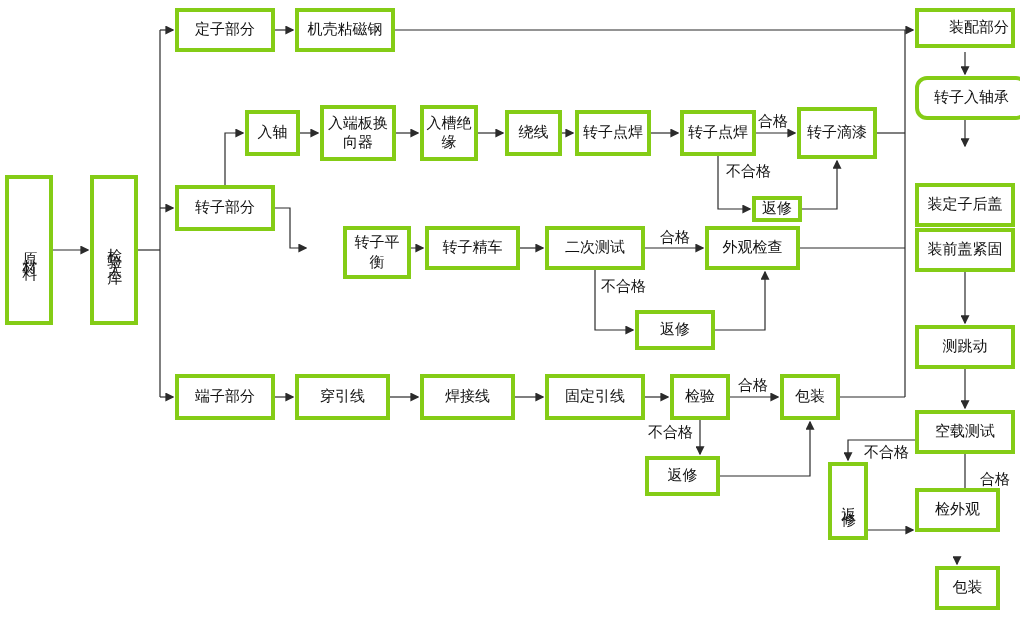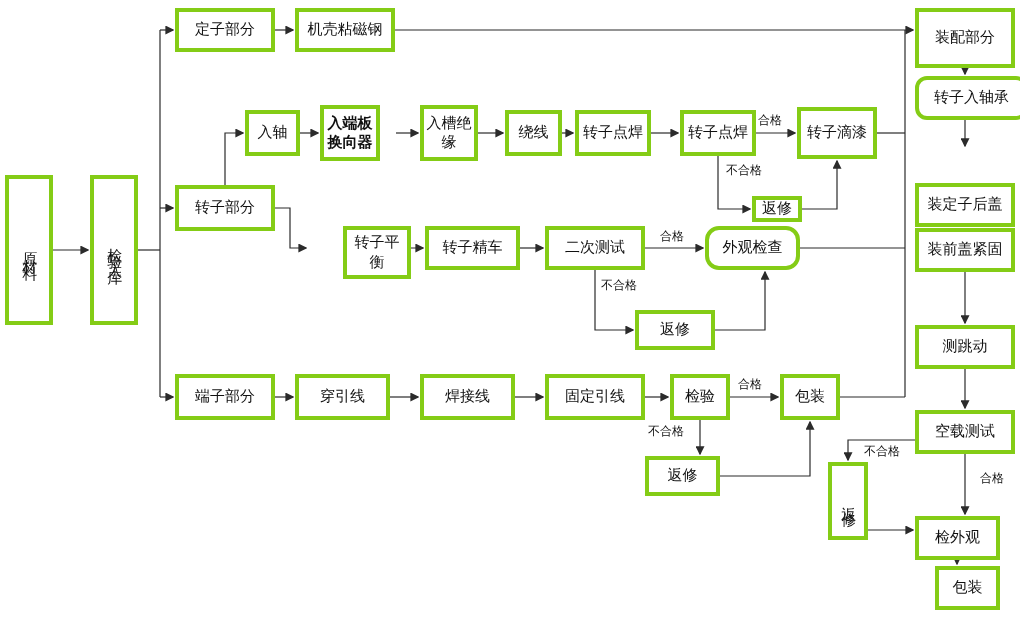--- a/index.html
+++ b/index.html
@@ -10,21 +10,21 @@
   .edges{position:absolute;left:0;top:0;width:1020px;height:620px;}
   .node{
     position:absolute;box-sizing:border-box;display:flex;align-items:center;justify-content:center;
     text-align:center;border:4px solid #84cc16;background:#ffffff;font-size:15px;line-height:1.3;
     padding:2px;z-index:2;
   }
   .node.vertical span{
     writing-mode:vertical-rl;text-orientation:upright;letter-spacing:7px;
   }
   .edge-label{
-    position:absolute;font-size:12px;white-space:nowrap;z-index:3;color:#111111;
+    position:absolute;font-size:15px;white-space:nowrap;z-index:3;color:#111111;
   }
 </style>
 </head>
 <body>
 
 <div class="canvas" id="canvas">
   <svg class="edges" viewBox="0 0 1020 620" xmlns="http://www.w3.org/2000/svg">
     <defs>
       <marker id="arr" viewBox="0 0 10 10" refX="8.5" refY="5" markerWidth="7.5" markerHeight="7.5" orient="auto-start-reverse">
         <path d="M0,0 L10,5 L0,10 z" fill="#2b2b2b"></path>
@@ -87,21 +87,21 @@
     </div>
     <div class="node" style="left: 295px; top: 8px; width: 100px; height: 44px;">
       <span>机壳粘磁钢</span>
     </div>
     <div class="node" style="left: 175px; top: 185px; width: 100px; height: 46px;">
       <span>转子部分</span>
     </div>
     <div class="node" style="left: 245px; top: 110px; width: 55px; height: 46px;">
       <span>入轴</span>
     </div>
-    <div class="node" style="left: 320px; top: 105px; width: 60px; height: 56px; font-weight: bold;">
+    <div class="node" style="left: 320px; top: 105px; width: 76px; height: 56px;">
       <span>入端板换向器</span>
     </div>
     <div class="node" style="left: 420px; top: 105px; width: 58px; height: 56px;">
       <span>入槽绝缘</span>
     </div>
     <div class="node" style="left: 505px; top: 110px; width: 57px; height: 46px;">
       <span>绕线</span>
     </div>
     <div class="node" style="left: 575px; top: 110px; width: 76px; height: 46px;">
       <span>转子点焊</span>
@@ -117,21 +117,21 @@
     </div>
     <div class="node" style="left: 321px; top: 226px; width: 68px; height: 53px; margin-left: 22px;">
       <span>转子平衡</span>
     </div>
     <div class="node" style="left: 425px; top: 226px; width: 95px; height: 44px;">
       <span>转子精车</span>
     </div>
     <div class="node" style="left: 545px; top: 226px; width: 100px; height: 44px;">
       <span>二次测试</span>
     </div>
-    <div class="node" style="left: 705px; top: 226px; width: 95px; height: 44px; border-radius: 14px;">
+    <div class="node" style="left: 705px; top: 226px; width: 95px; height: 44px;">
       <span>外观检查</span>
     </div>
     <div class="node" style="left: 635px; top: 310px; width: 80px; height: 40px;">
       <span>返修</span>
     </div>
     <div class="node" style="left: 175px; top: 374px; width: 100px; height: 46px;">
       <span>端子部分</span>
     </div>
     <div class="node" style="left: 295px; top: 374px; width: 95px; height: 46px;">
       <span>穿引线</span>
@@ -144,42 +144,42 @@
     </div>
     <div class="node" style="left: 670px; top: 374px; width: 60px; height: 46px;">
       <span>检验</span>
     </div>
     <div class="node" style="left: 780px; top: 374px; width: 60px; height: 46px;">
       <span>包装</span>
     </div>
     <div class="node" style="left: 645px; top: 456px; width: 75px; height: 40px;">
       <span>返修</span>
     </div>
-    <div class="node" style="left: 915px; top: 8px; width: 100px; height: 60px;">
+    <div class="node" style="left: 915px; top: 8px; width: 100px; height: 40px; justify-content: flex-end;">
       <span>装配部分</span>
     </div>
     <div class="node" style="left: 915px; top: 76px; width: 113px; height: 44px; border-radius: 12px;">
       <span>转子入轴承</span>
     </div>
     <div class="node" style="left: 915px; top: 148px; width: 100px; height: 44px; margin-top: 35px;">
       <span>装定子后盖</span>
     </div>
     <div class="node" style="left: 915px; top: 228px; width: 100px; height: 44px;">
       <span>装前盖紧固</span>
     </div>
     <div class="node" style="left: 915px; top: 325px; width: 100px; height: 44px;">
       <span>测跳动</span>
     </div>
     <div class="node" style="left: 915px; top: 410px; width: 100px; height: 44px;">
       <span>空载测试</span>
     </div>
     <div class="node vertical" style="left: 828px; top: 462px; width: 40px; height: 78px;">
       <span>返修</span>
     </div>
-    <div class="node" style="left: 915px; top: 516px; width: 85px; height: 44px;">
+    <div class="node" style="left: 915px; top: 488px; width: 85px; height: 44px;">
       <span>检外观</span>
     </div>
     <div class="node" style="left: 935px; top: 566px; width: 65px; height: 44px;">
       <span>包装</span>
     </div>
     <div class="edge-label" style="left: 758px; top: 112px;">合格</div>
     <div class="edge-label" style="left: 726px; top: 162px;">不合格</div>
     <div class="edge-label" style="left: 660px; top: 228px;">合格</div>
     <div class="edge-label" style="left: 601px; top: 277px;">不合格</div>
     <div class="edge-label" style="left: 738px; top: 376px;">合格</div>

